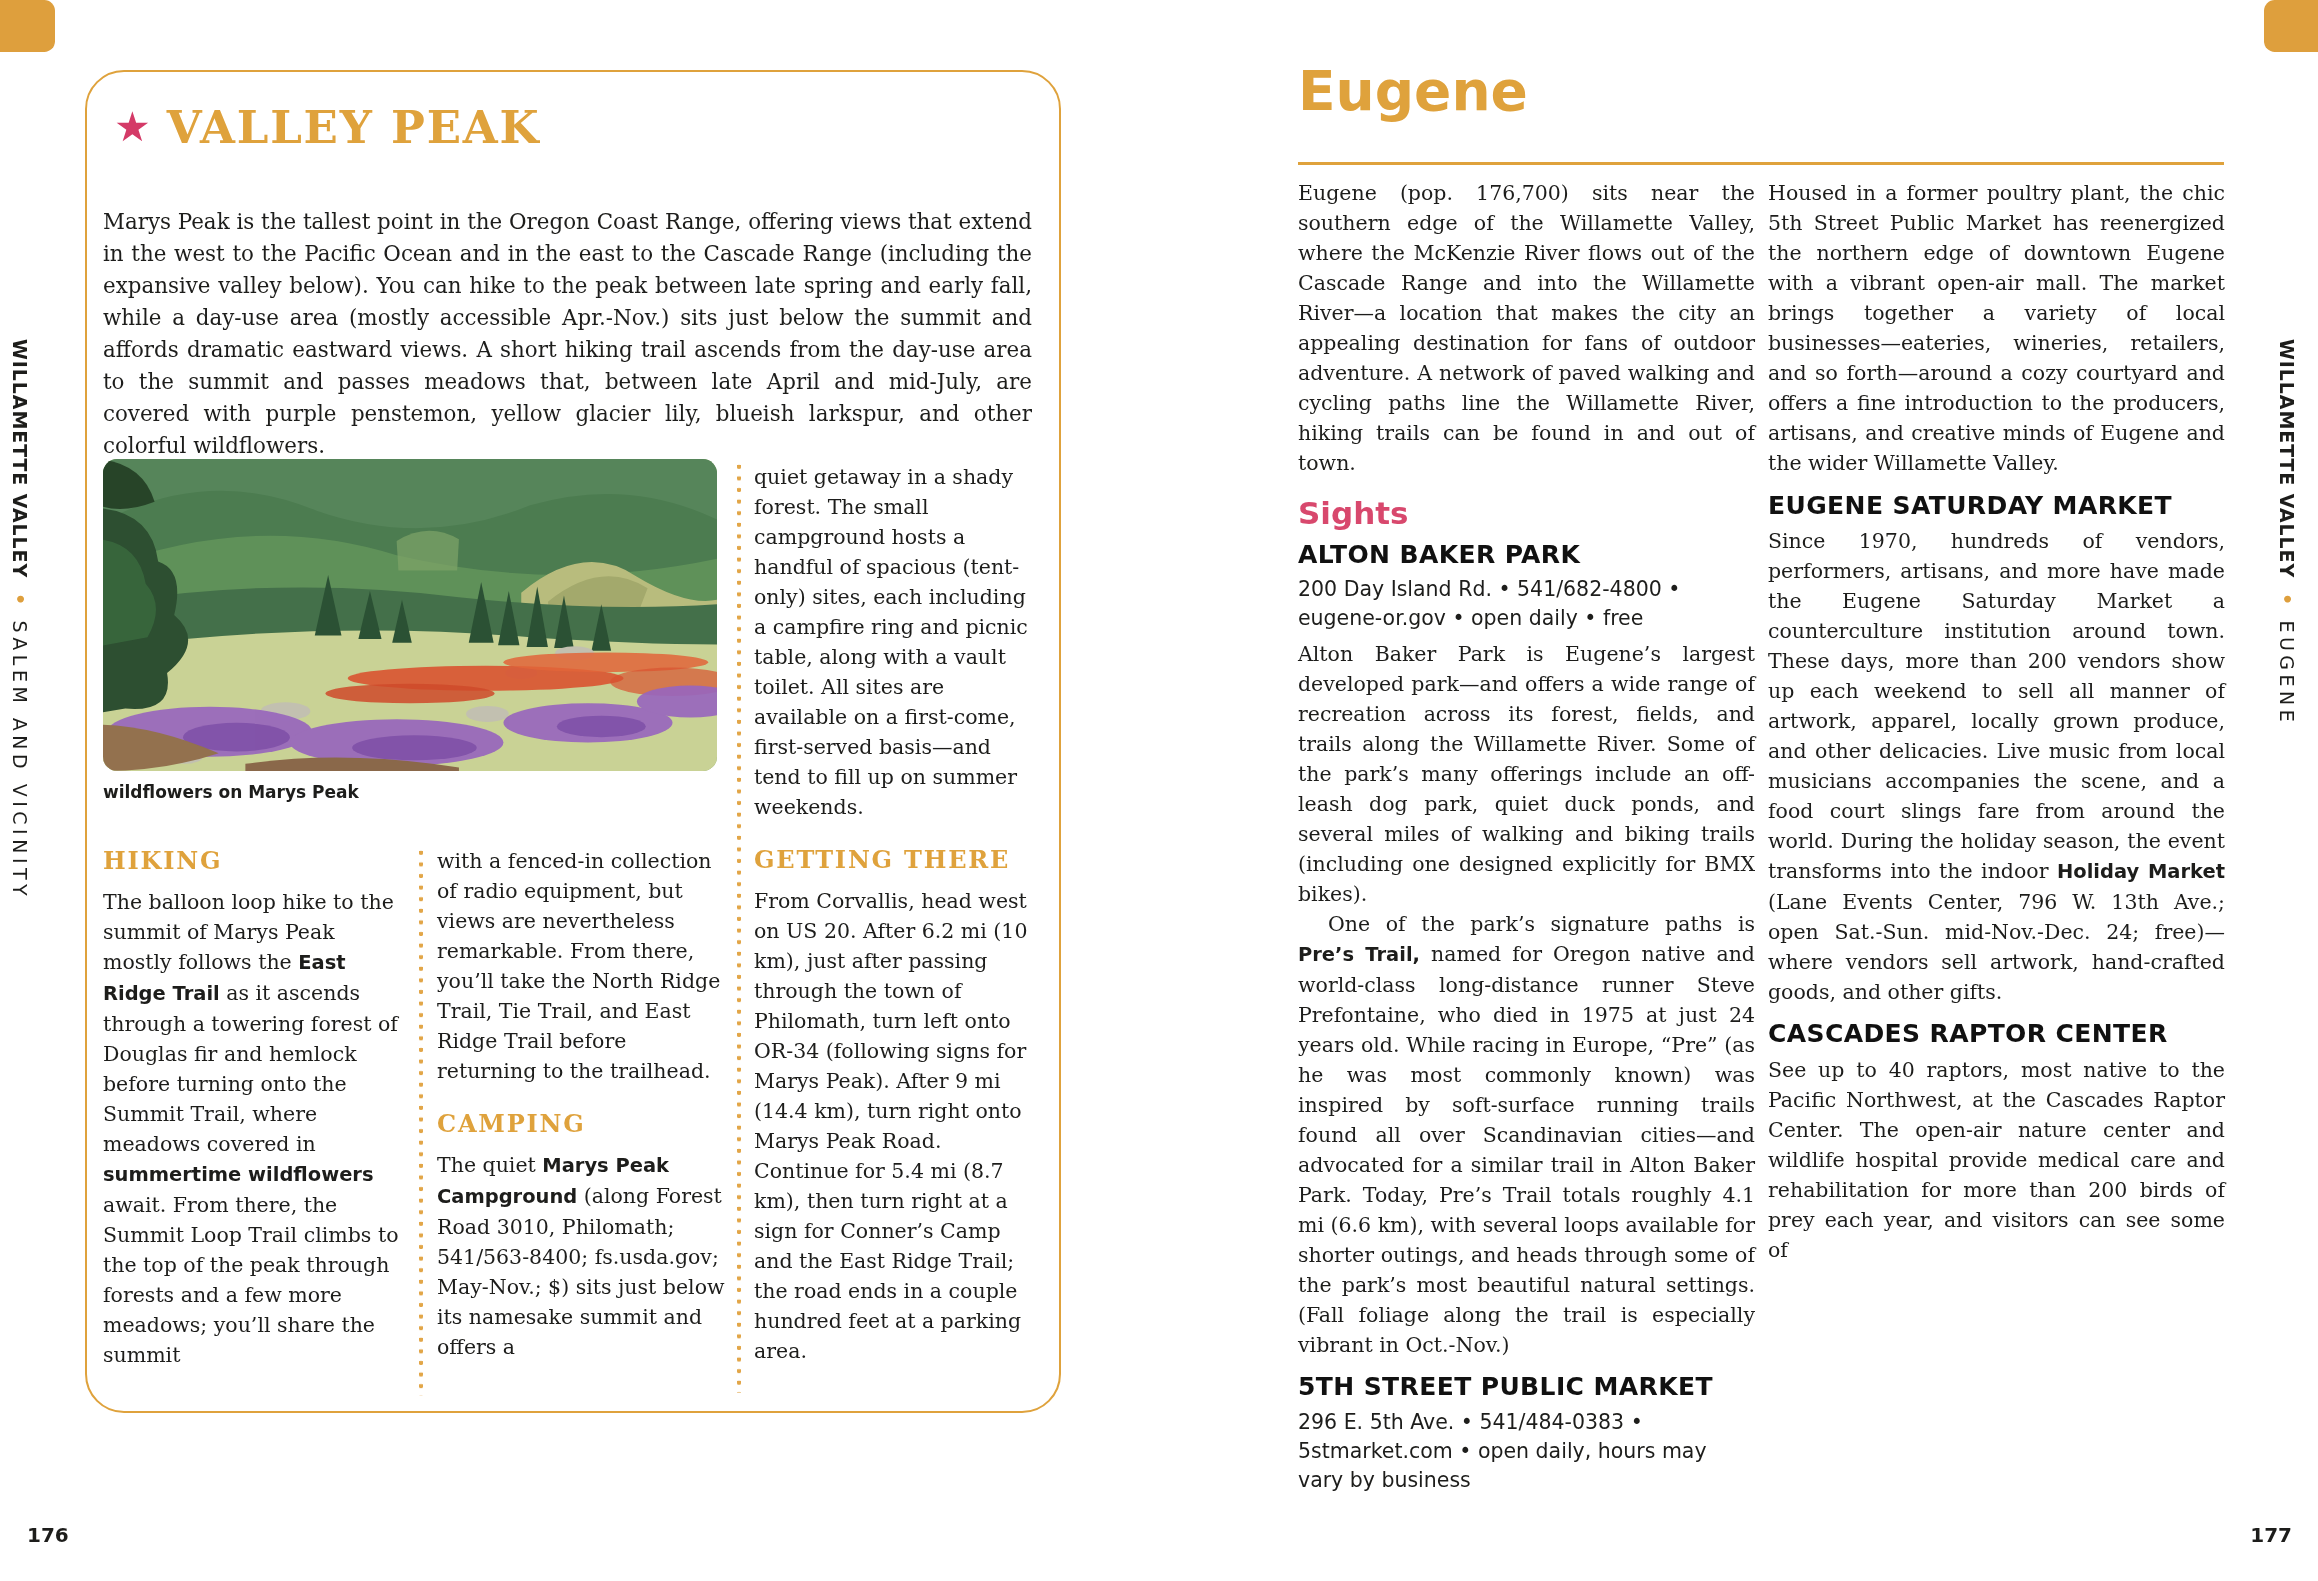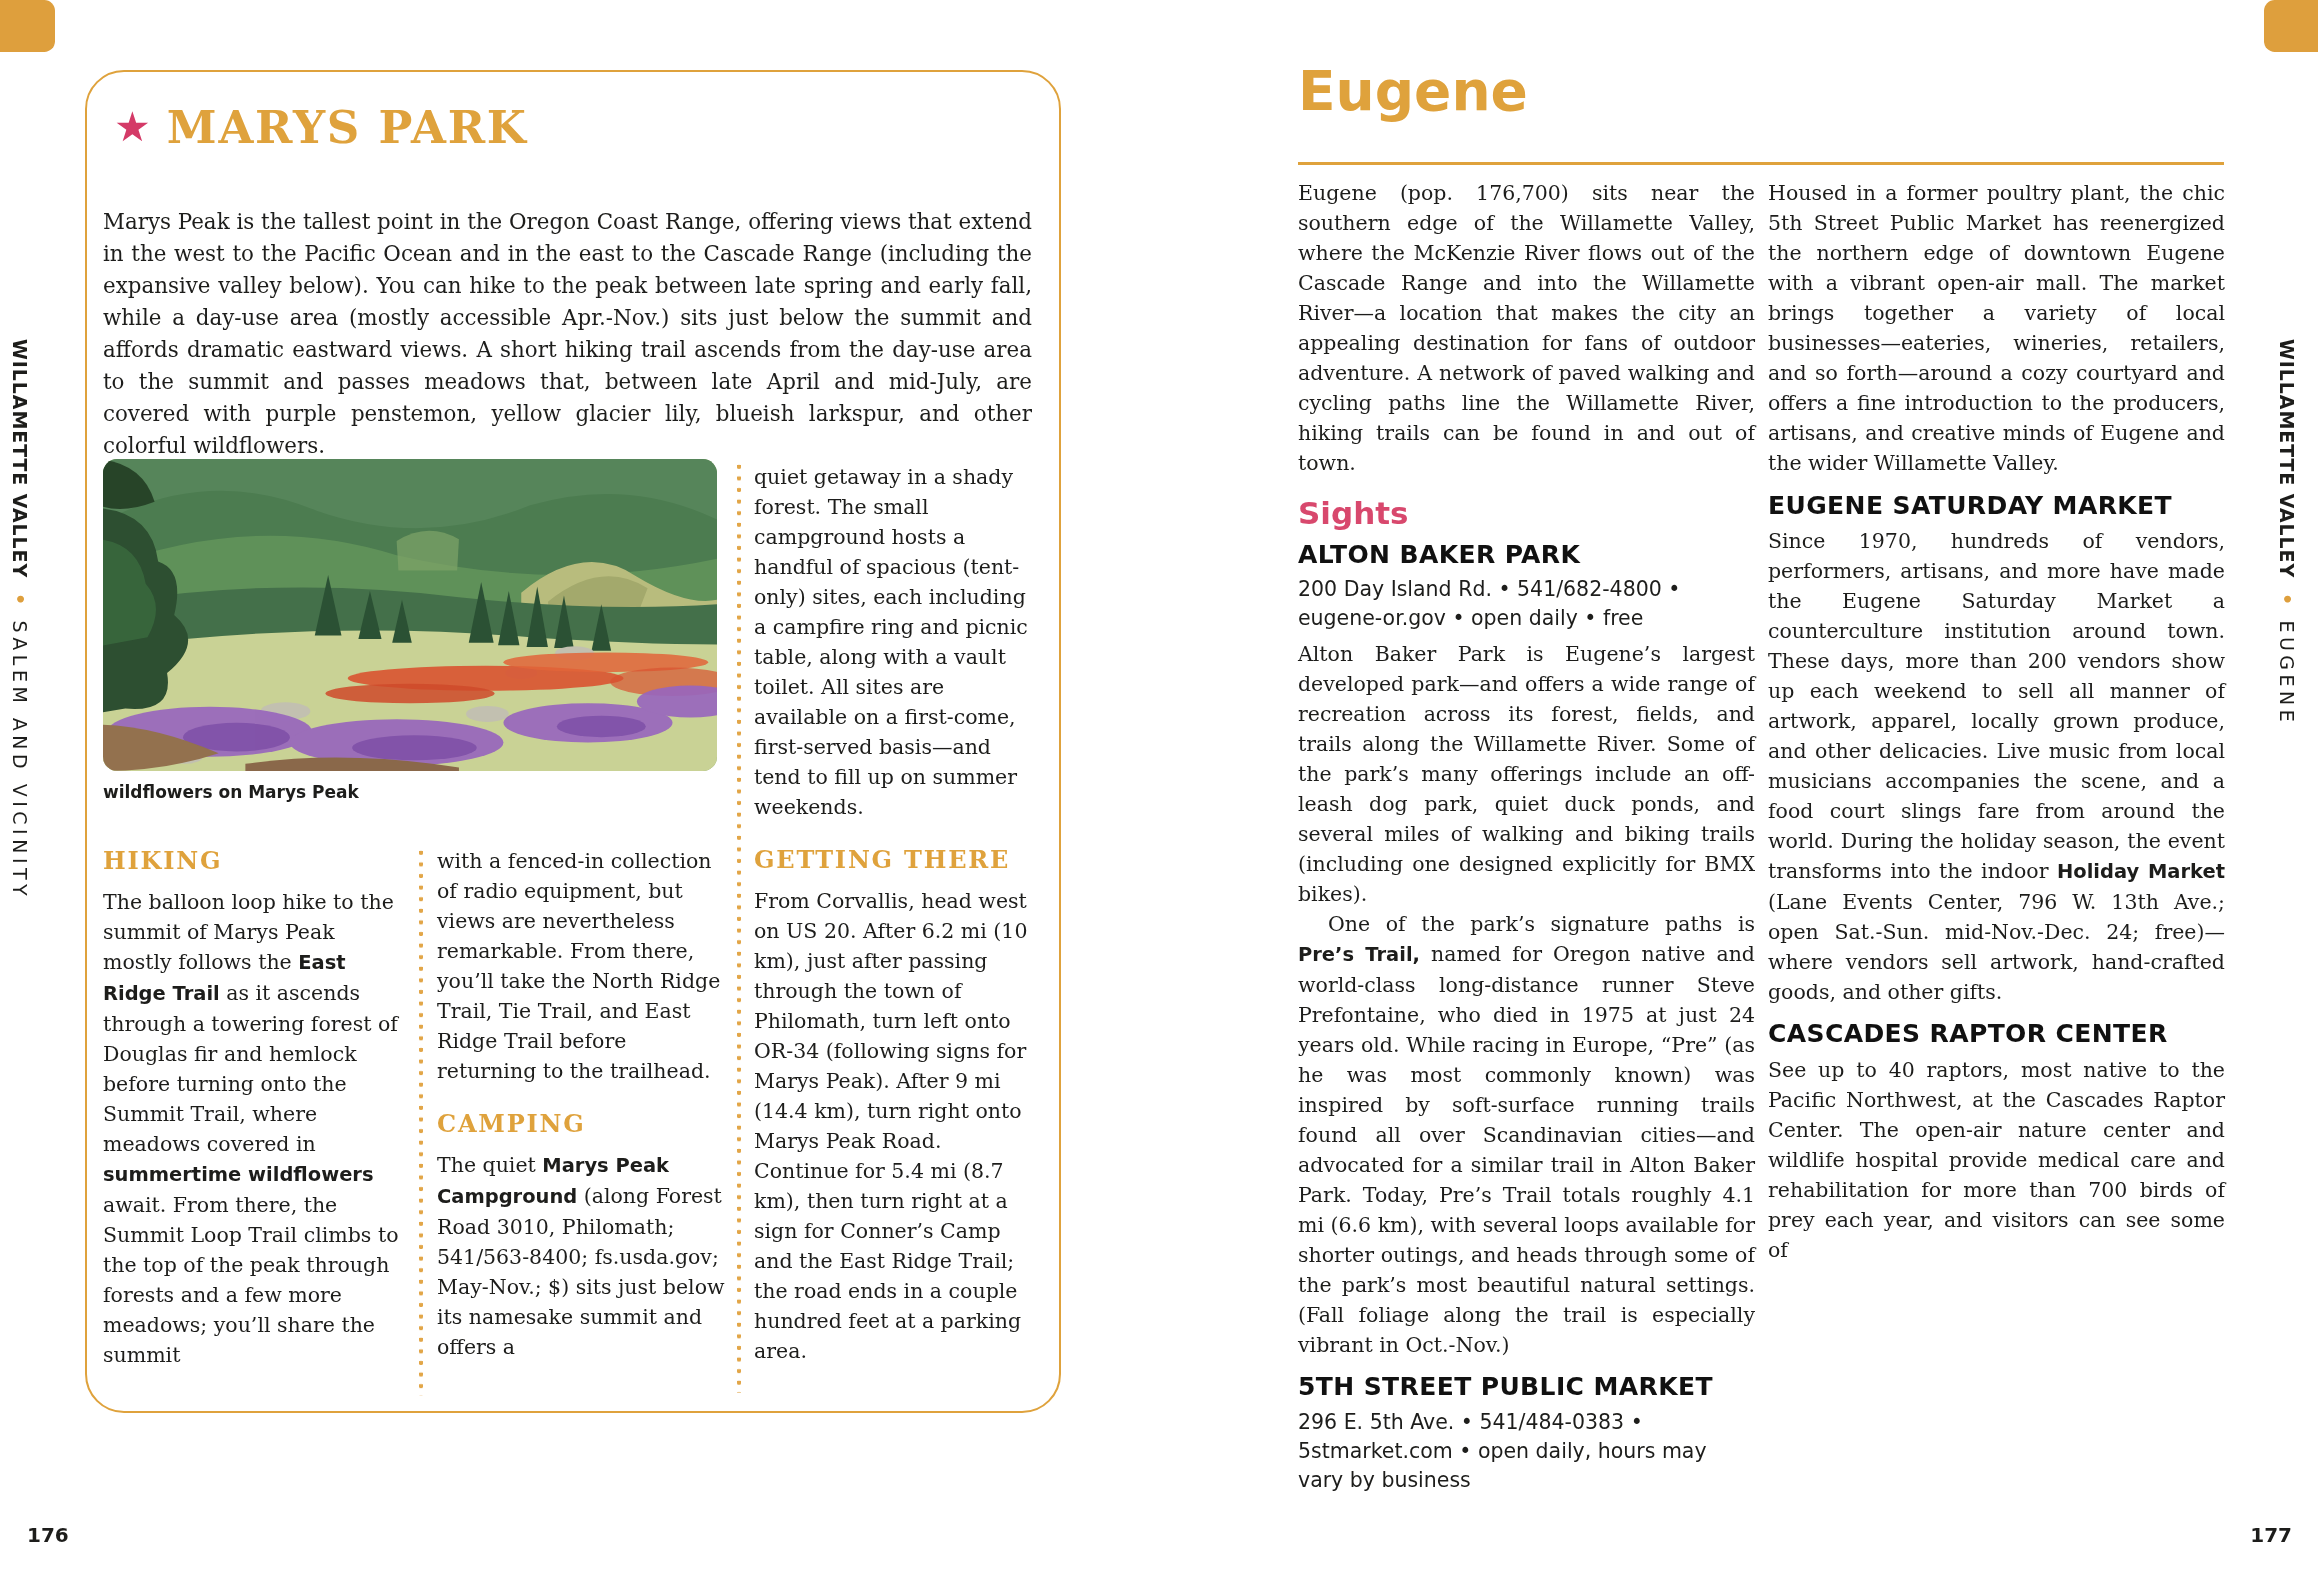--- a/index.html
+++ b/index.html
@@ -87,21 +87,21 @@
   <div class="vtext vtext-right">
     <span class="vt-bold">WILLAMETTE VALLEY</span>
     <span class="vt-dot">•</span>
     <span class="vt-light">EUGENE</span>
   </div>
 
   <div class="mp-box">
 
     <div class="mp-title-row">
       <span class="mp-star">★</span>
-      <h1 class="mp-title">MARYS PARK</h1>
+      <h1 class="mp-title">VALLEY PEAK</h1>
     </div>
 
     <p class="mp-intro">Marys Peak is the tallest point in the Oregon Coast Range, offering views that extend in the west to the Pacific Ocean and in the east to the Cascade Range (including the expansive valley below). You can hike to the peak between late spring and early fall, while a day-use area (mostly accessible Apr.-Nov.) sits just below the summit and affords dramatic eastward views. A short hiking trail ascends from the day-use area to the summit and passes meadows that, between late April and mid-July, are covered with purple penstemon, yellow glacier lily, blueish larkspur, and other colorful wildflowers.</p>
 
     <div class="mp-photo">
       <svg viewBox="0 0 690 350" preserveAspectRatio="none">
         <rect width="690" height="350" fill="#8fae6e"></rect>
         <path d="M0,0 H690 V125 L0,145 Z" fill="#56855a"></path>
         <path d="M0,70 Q120,8 240,58 Q360,100 480,52 Q590,20 690,68 V165 H0 Z" fill="#4c7c50"></path>
         <path d="M0,122 Q170,58 330,108 Q510,150 690,112 V205 H0 Z" fill="#5f9159"></path>
@@ -186,20 +186,20 @@
     <p class="body indent"><span>One of the park’s signature paths is </span><span class="hl">Pre’s Trail,</span><span> named for Oregon native and world-class long-distance runner Steve Prefontaine, who died in 1975 at just 24 years old. While racing in Europe, “Pre” (as he was most commonly known) was inspired by soft-surface running trails found all over Scandinavian cities—and advocated for a similar trail in Alton Baker Park. Today, Pre’s Trail totals roughly 4.1 mi (6.6 km), with several loops available for shorter outings, and heads through some of the park’s most beautiful natural settings. (Fall foliage along the trail is especially vibrant in Oct.-Nov.)</span></p>
     <h3 class="sight-h">5TH STREET PUBLIC MARKET</h3>
     <p class="details">296 E. 5th Ave. • 541/484-0383 • 5stmarket.com • open daily, hours may vary by business</p>
   </div>
 
   <div class="eu-col eu-colR">
     <p class="body">Housed in a former poultry plant, the chic 5th Street Public Market has reenergized the northern edge of downtown Eugene with a vibrant open-air mall. The market brings together a variety of local businesses—eateries, wineries, retailers, and so forth—around a cozy courtyard and offers a fine introduction to the producers, artisans, and creative minds of Eugene and the wider Willamette Valley.</p>
     <h3 class="sight-h">EUGENE SATURDAY MARKET</h3>
     <p class="body"><span>Since 1970, hundreds of vendors, performers, artisans, and more have made the Eugene Saturday Market a counterculture institution around town. These days, more than 200 vendors show up each weekend to sell all manner of artwork, apparel, locally grown produce, and other delicacies. Live music from local musicians accompanies the scene, and a food court slings fare from around the world. During the holiday season, the event transforms into the indoor </span><span class="hl">Holiday Market</span><span> (Lane Events Center, 796 W. 13th Ave.; open Sat.-Sun. mid-Nov.-Dec. 24; free)—where vendors sell artwork, hand-crafted goods, and other gifts.</span></p>
     <h3 class="sight-h">CASCADES RAPTOR CENTER</h3>
-    <p class="body">See up to 40 raptors, most native to the Pacific Northwest, at the Cascades Raptor Center. The open-air nature center and wildlife hospital provide medical care and rehabilitation for more than 700 birds of prey each year, and visitors can see some of</p>
+    <p class="body">See up to 40 raptors, most native to the Pacific Northwest, at the Cascades Raptor Center. The open-air nature center and wildlife hospital provide medical care and rehabilitation for more than 200 birds of prey each year, and visitors can see some of</p>
   </div>
 
   <div class="pagenum pagenum-left">176</div>
   <div class="pagenum pagenum-right">177</div>
 
 </div>
 
 
 </body></html>

